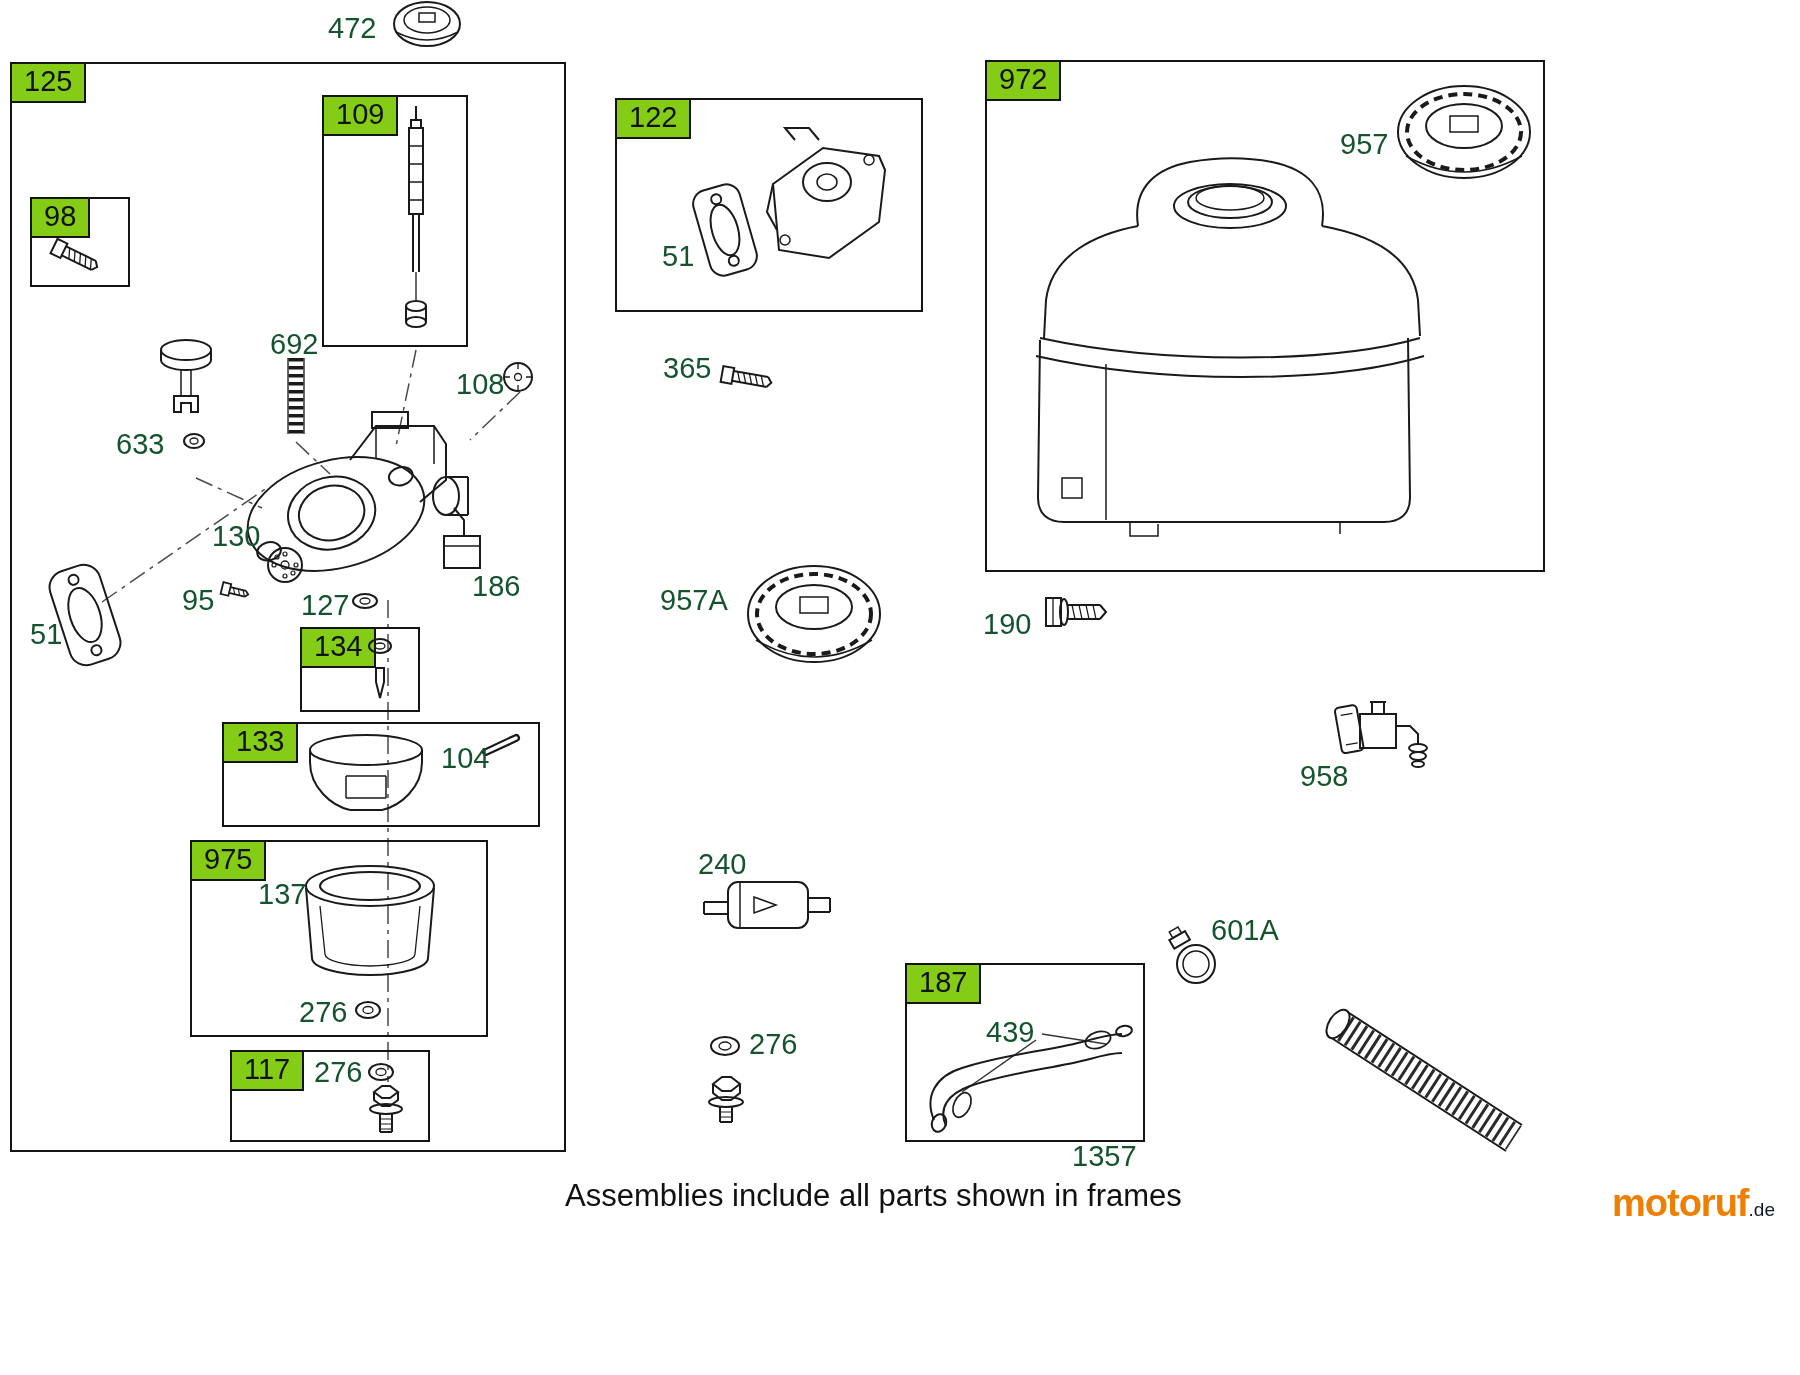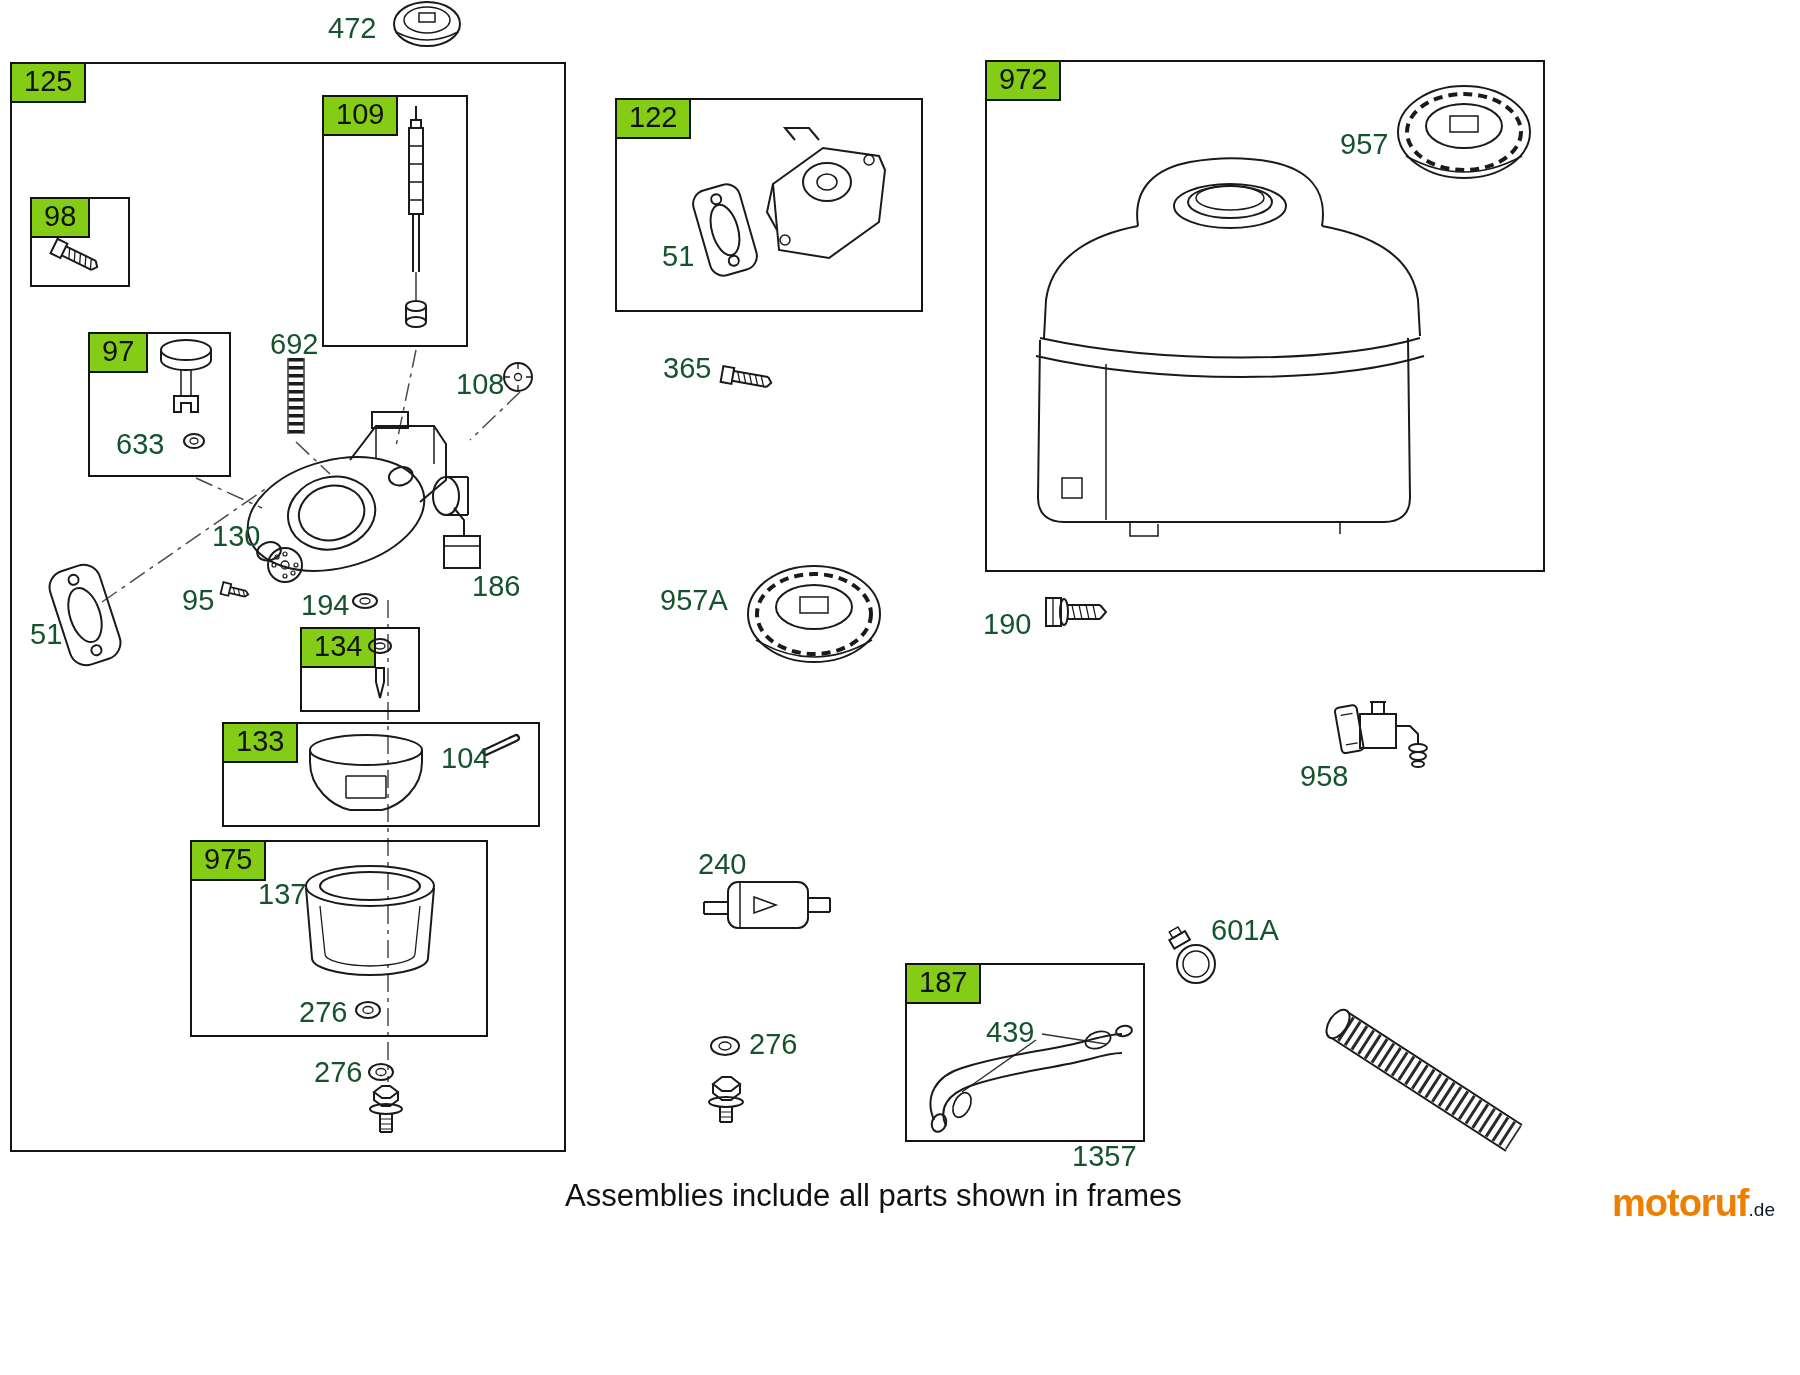--- a/index.html
+++ b/index.html
@@ -39,31 +39,31 @@
 
   <div class="frame" style="left:10px;top:62px;width:556px;height:1090px">
     <span class="frame-label">125</span>
   </div>
   <div class="frame" style="left:30px;top:197px;width:100px;height:90px">
     <span class="frame-label">98</span>
   </div>
   <div class="frame" style="left:322px;top:95px;width:146px;height:252px">
     <span class="frame-label">109</span>
   </div>
-  <div class="frame" style="left:88px;top:332px;width:143px;height:145px">
-    <span class="frame-label">97</span>
-  </div>
   <div class="frame" style="left:300px;top:627px;width:120px;height:85px">
     <span class="frame-label">134</span>
   </div>
   <div class="frame" style="left:222px;top:722px;width:318px;height:105px">
     <span class="frame-label">133</span>
   </div>
   <div class="frame" style="left:190px;top:840px;width:298px;height:197px">
     <span class="frame-label">975</span>
+  </div>
+  <div class="frame" style="left:230px;top:1050px;width:200px;height:92px">
+    <span class="frame-label">117</span>
   </div>
   <div class="frame" style="left:615px;top:98px;width:308px;height:214px">
     <span class="frame-label">122</span>
   </div>
   <div class="frame" style="left:985px;top:60px;width:560px;height:512px">
     <span class="frame-label">972</span>
   </div>
   <div class="frame" style="left:905px;top:963px;width:240px;height:179px">
     <span class="frame-label">187</span>
   </div>
@@ -387,21 +387,21 @@
       <ellipse cx="20" cy="26" rx="9" ry="16" transform="rotate(33 20 26)" fill="#fff" stroke="#1a1a1a" stroke-width="2"></ellipse>
     </g>
   </svg>
 
   <span class="pnum" style="left:328px;top:12px">472</span>
   <span class="pnum" style="left:116px;top:428px">633</span>
   <span class="pnum" style="left:270px;top:328px">692</span>
   <span class="pnum" style="left:456px;top:368px">108</span>
   <span class="pnum" style="left:212px;top:520px">130</span>
   <span class="pnum" style="left:182px;top:584px">95</span>
-  <span class="pnum" style="left:301px;top:589px">194</span>
+  <span class="pnum" style="left:301px;top:589px">127</span>
   <span class="pnum" style="left:472px;top:570px">186</span>
   <span class="pnum" style="left:30px;top:618px">51</span>
   <span class="pnum" style="left:441px;top:742px">104</span>
   <span class="pnum" style="left:258px;top:878px">137</span>
   <span class="pnum" style="left:299px;top:996px">276</span>
   <span class="pnum" style="left:314px;top:1056px">276</span>
   <span class="pnum" style="left:662px;top:240px">51</span>
   <span class="pnum" style="left:663px;top:352px">365</span>
   <span class="pnum" style="left:1340px;top:128px">957</span>
   <span class="pnum" style="left:660px;top:584px">957A</span>

